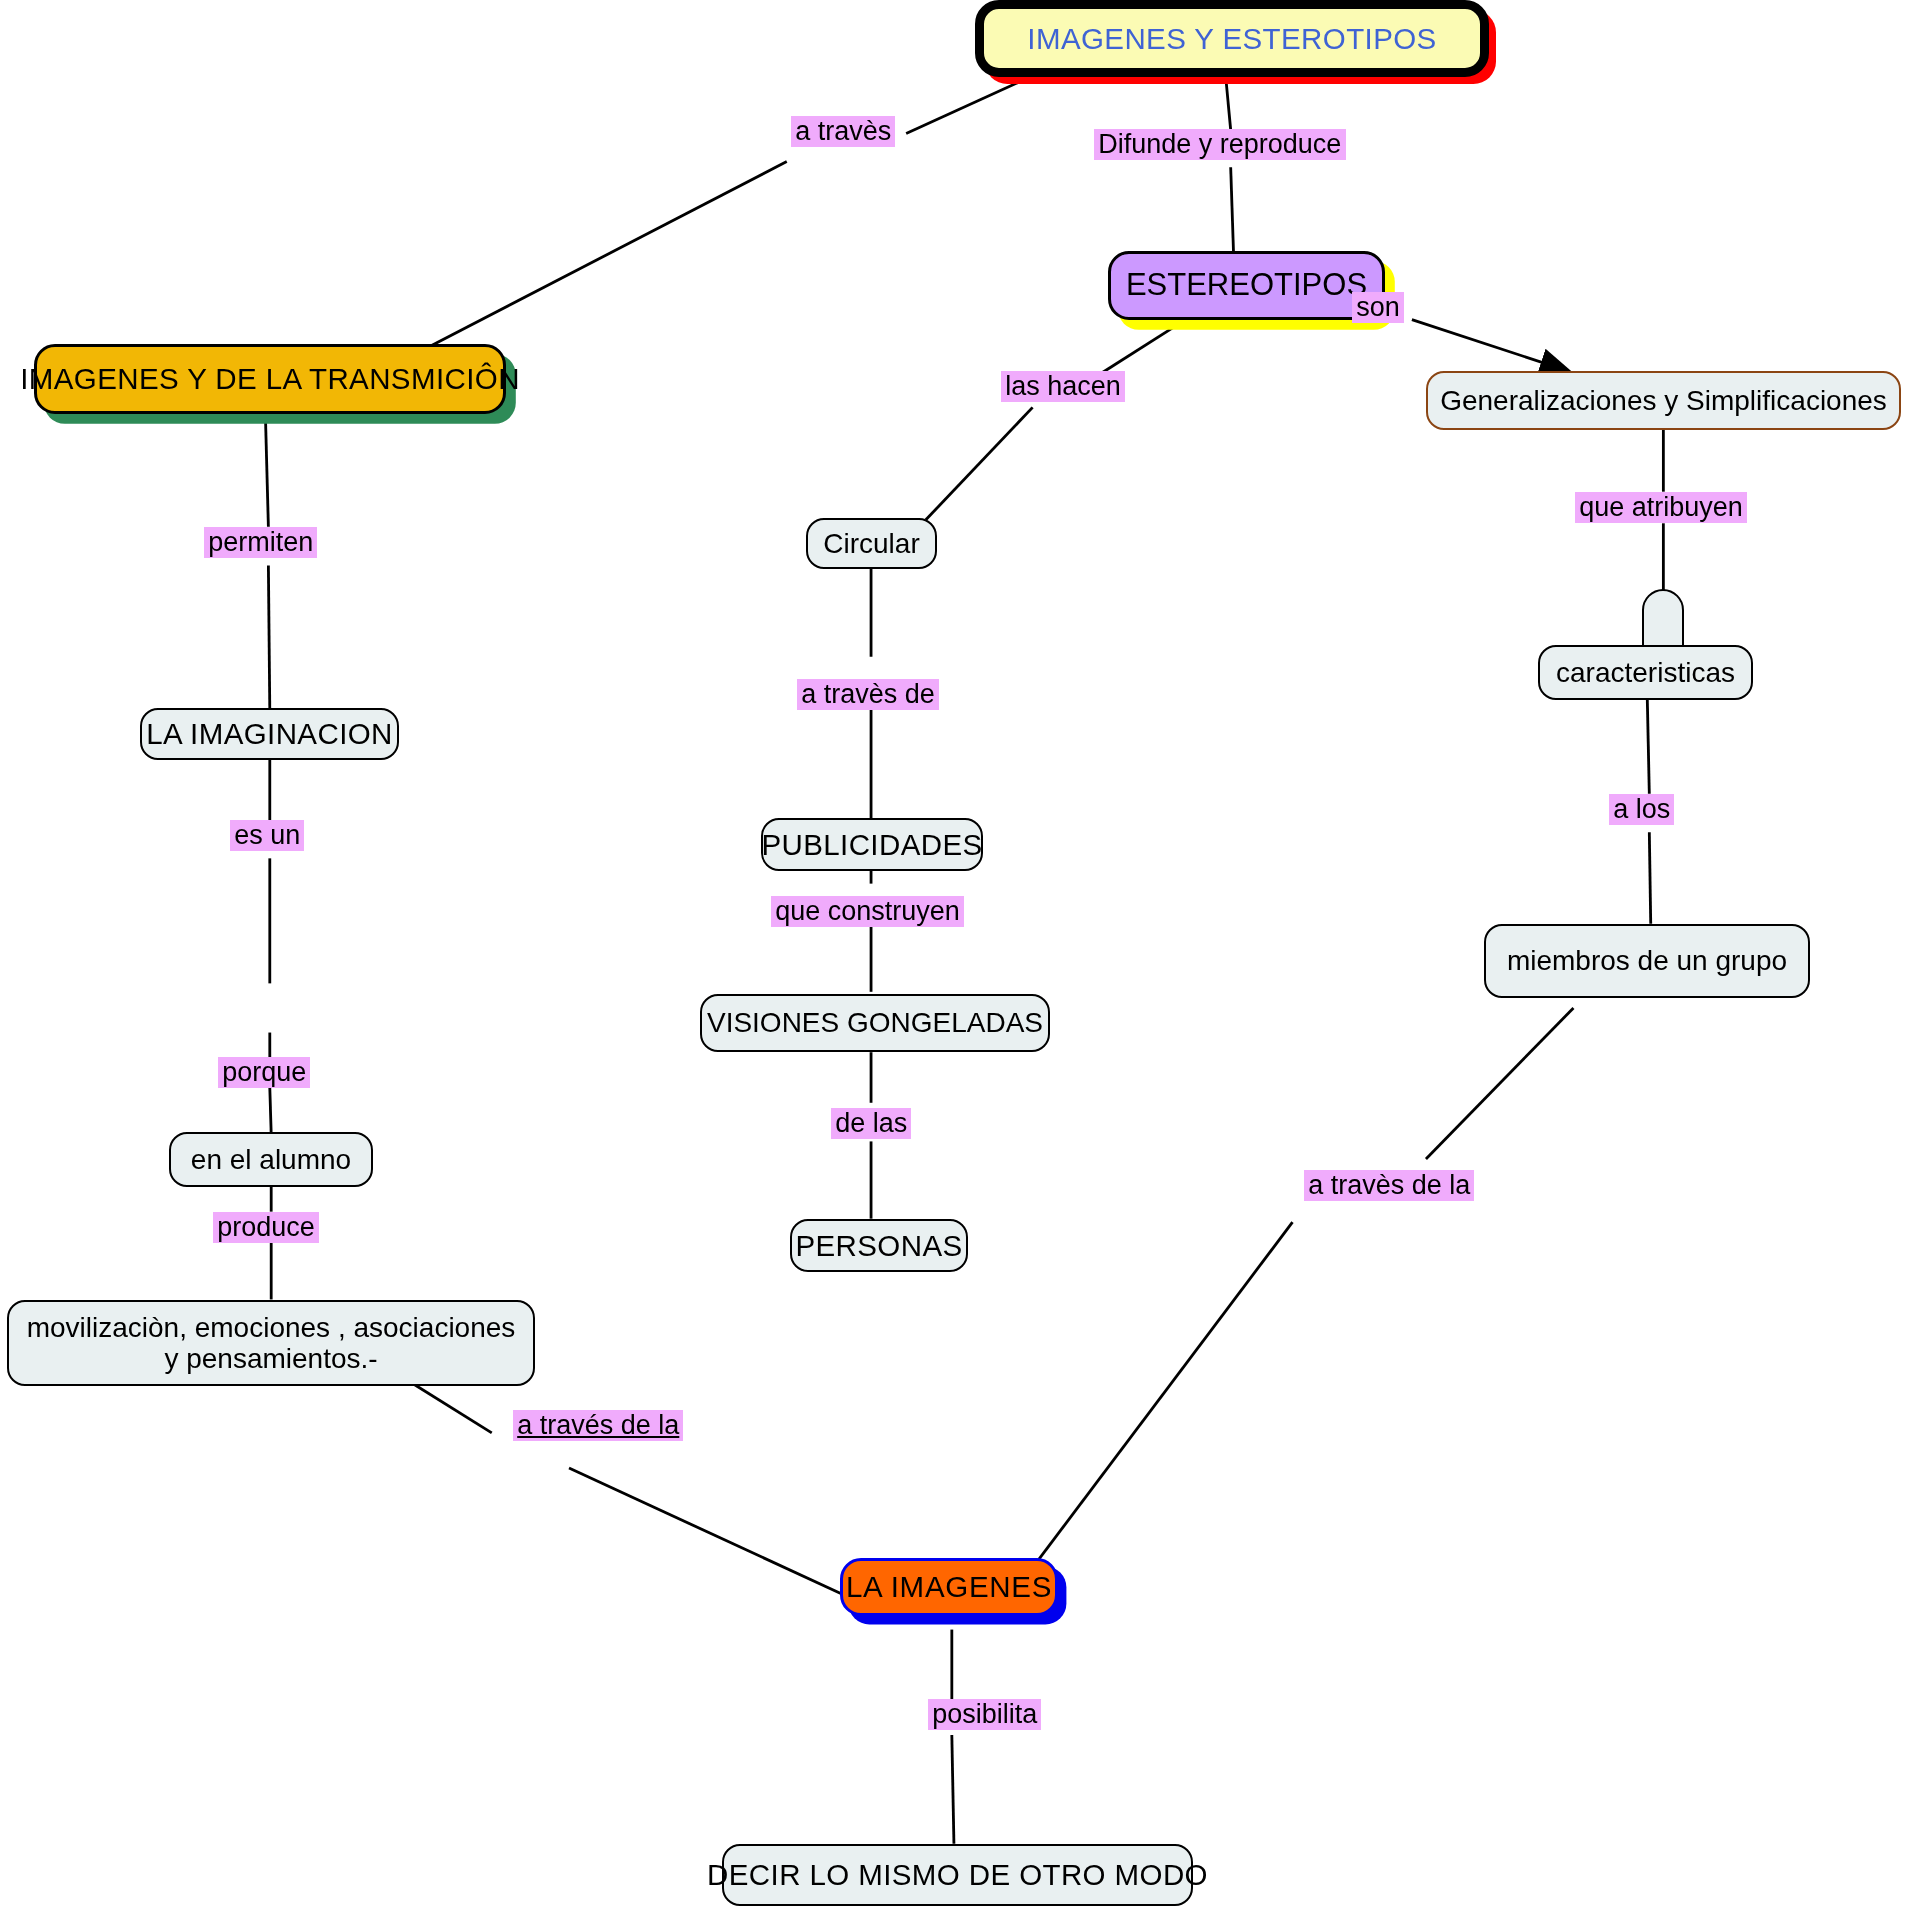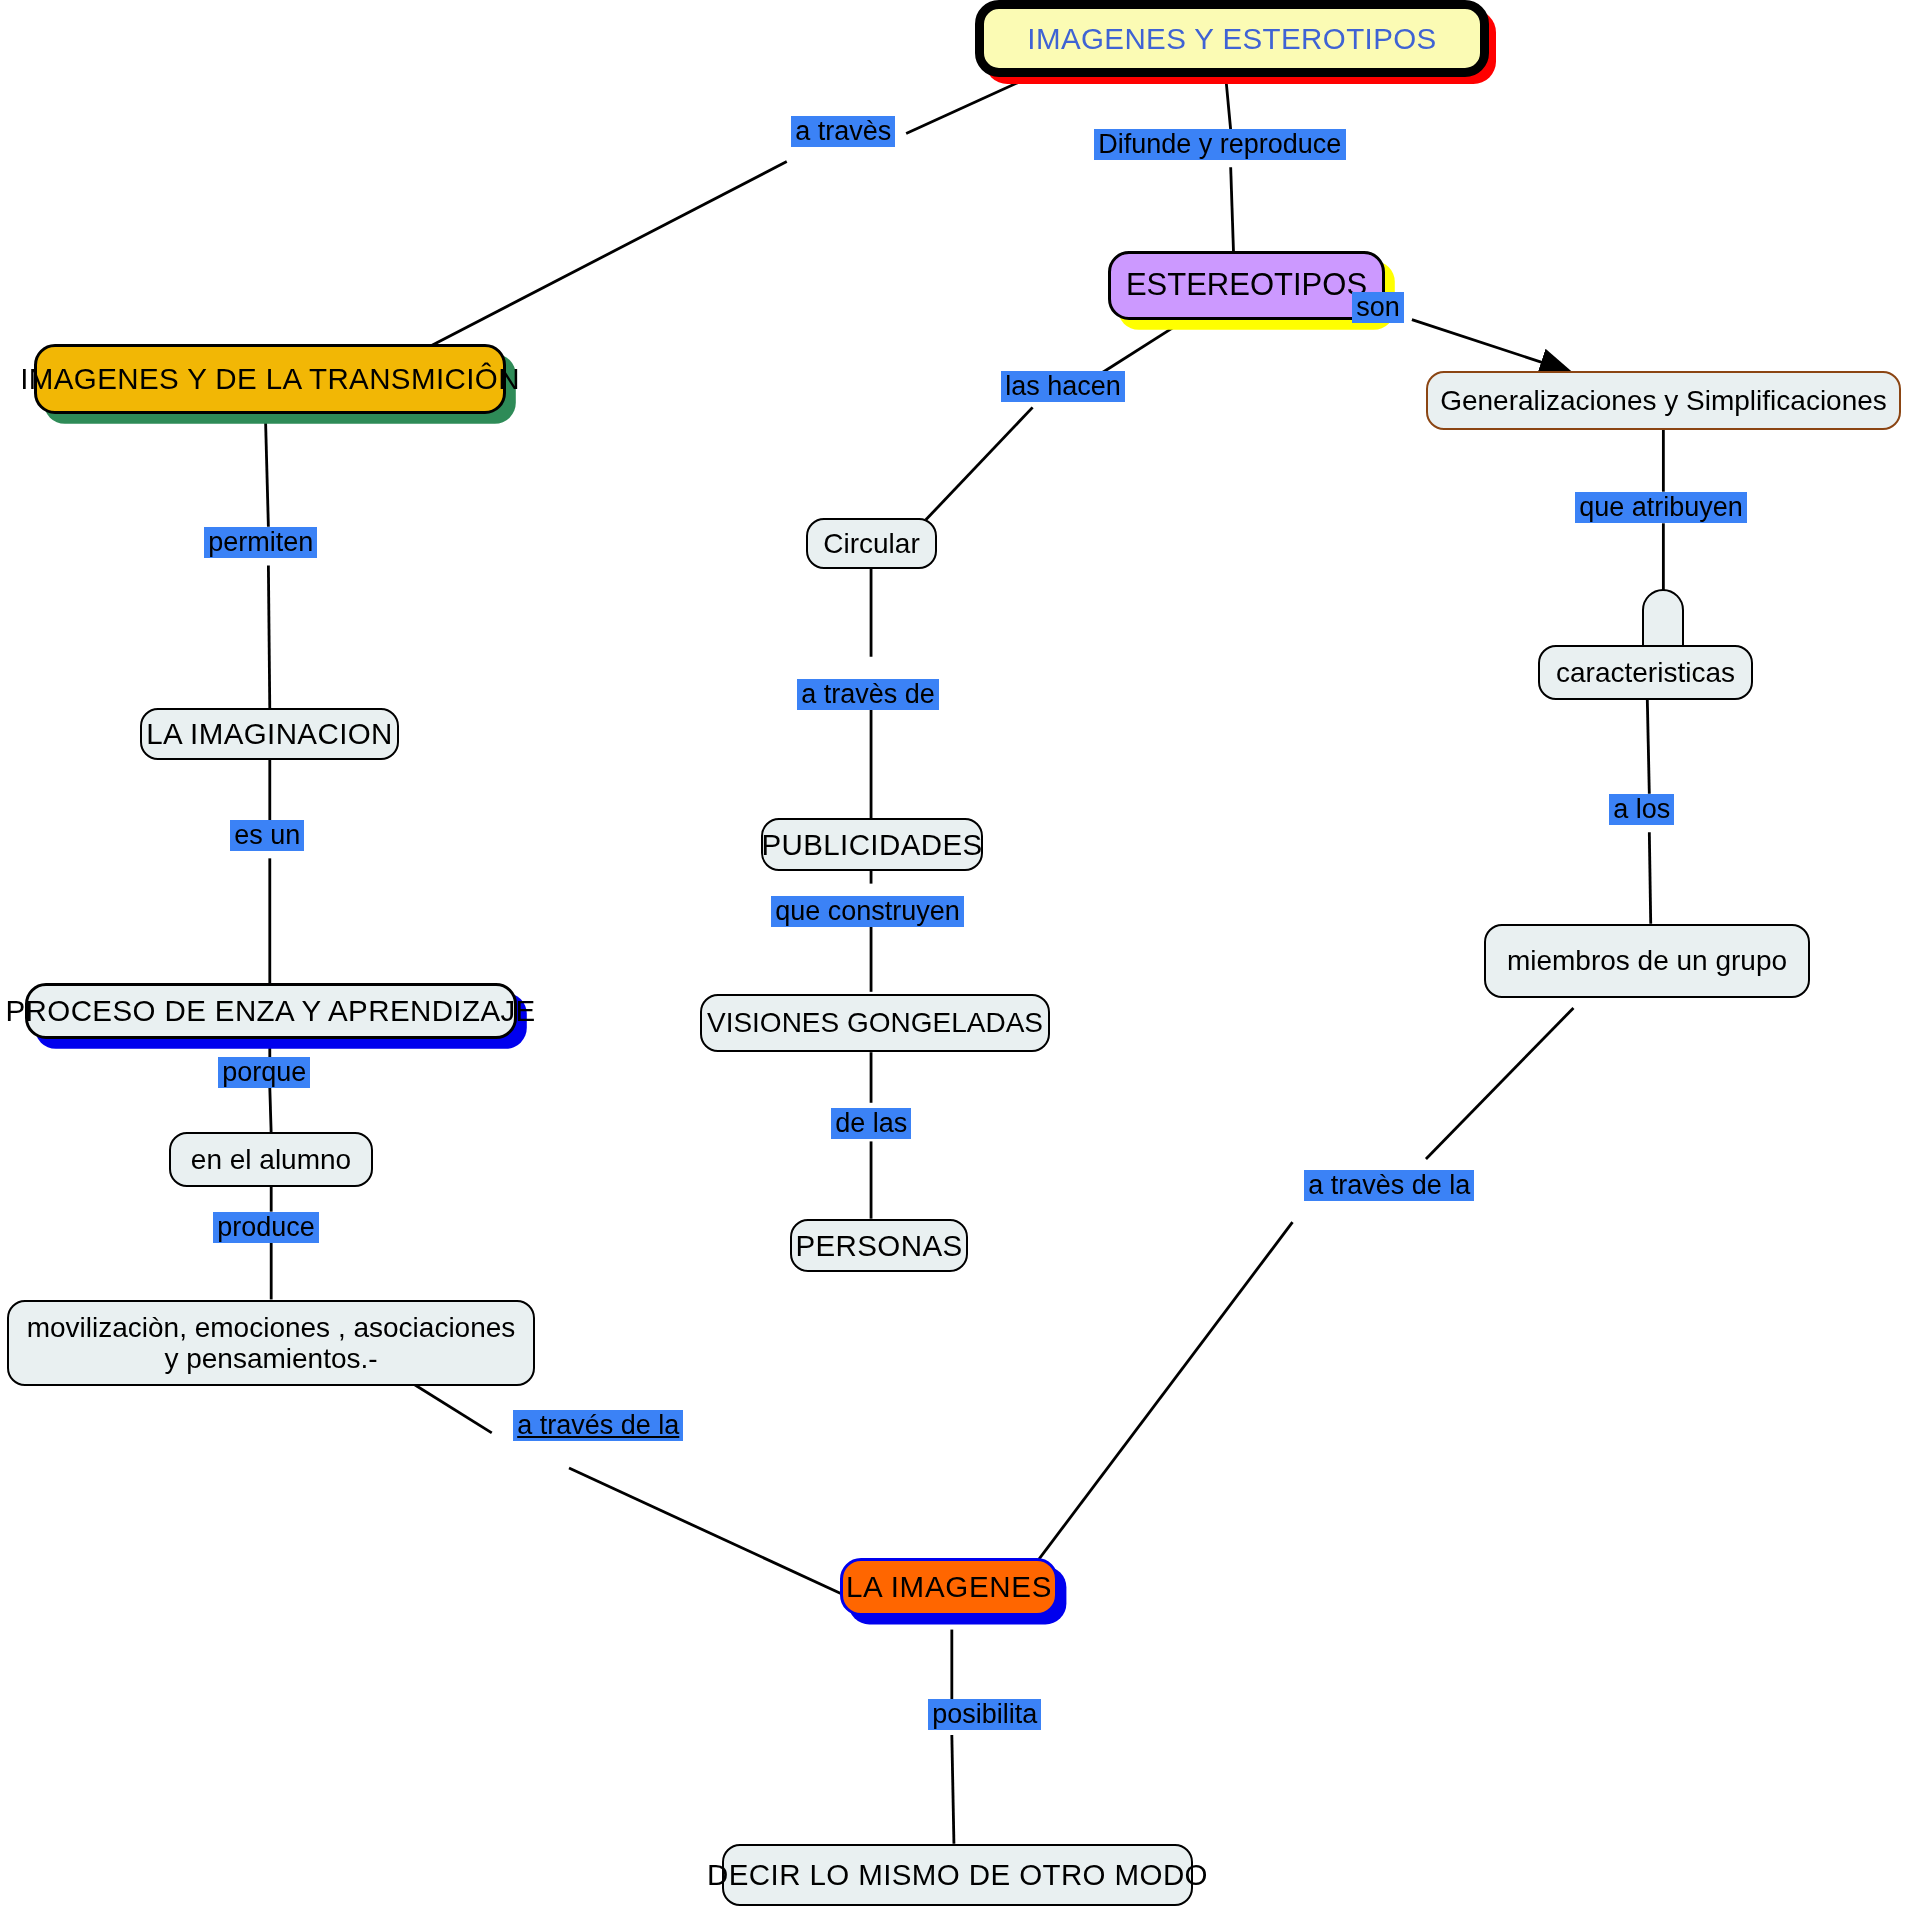--- a/index.html
+++ b/index.html
@@ -101,21 +101,21 @@
     border-radius: 28px;
     padding: 0;
   }
 
   
   .elabel {
     position: absolute;
     font-size: 27px;
     color: #000000;
     white-space: nowrap;
-    background: #3b82f6;
+    background: #f0abfc;
     padding: 0 4.2px;
   }
   .elabel.narrow {
     font-family: "Liberation Sans Narrow", "Liberation Sans", sans-serif;
   }
 </style>
 </head>
 <body>
 
 <div id="canvas">
@@ -206,23 +206,20 @@
   </div>
 
   <div class="node plain" style="left:1538px; top:645px; width:215px; height:55px;">
     <span>caracteristicas</span>
   </div>
 
   <div class="node plain condensed" style="left:761px; top:818px; width:222px; height:53px;">
     <span>PUBLICIDADES</span>
   </div>
 
-  <div class="node node-proceso condensed" style="left:24.6px; top:983px; width:492px; height:56px;">
-    <span>PROCESO DE ENZA Y APRENDIZAJE</span>
-  </div>
 
   <div class="node plain" style="left:700px; top:994px; width:350px; height:58px;">
     <span>VISIONES GONGELADAS</span>
   </div>
 
   <div class="node plain" style="left:1484px; top:924px; width:326px; height:74px;">
     <span>miembros de un  grupo</span>
   </div>
 
   <div class="node plain" style="left:169px; top:1132px; width:204px; height:55px;">

